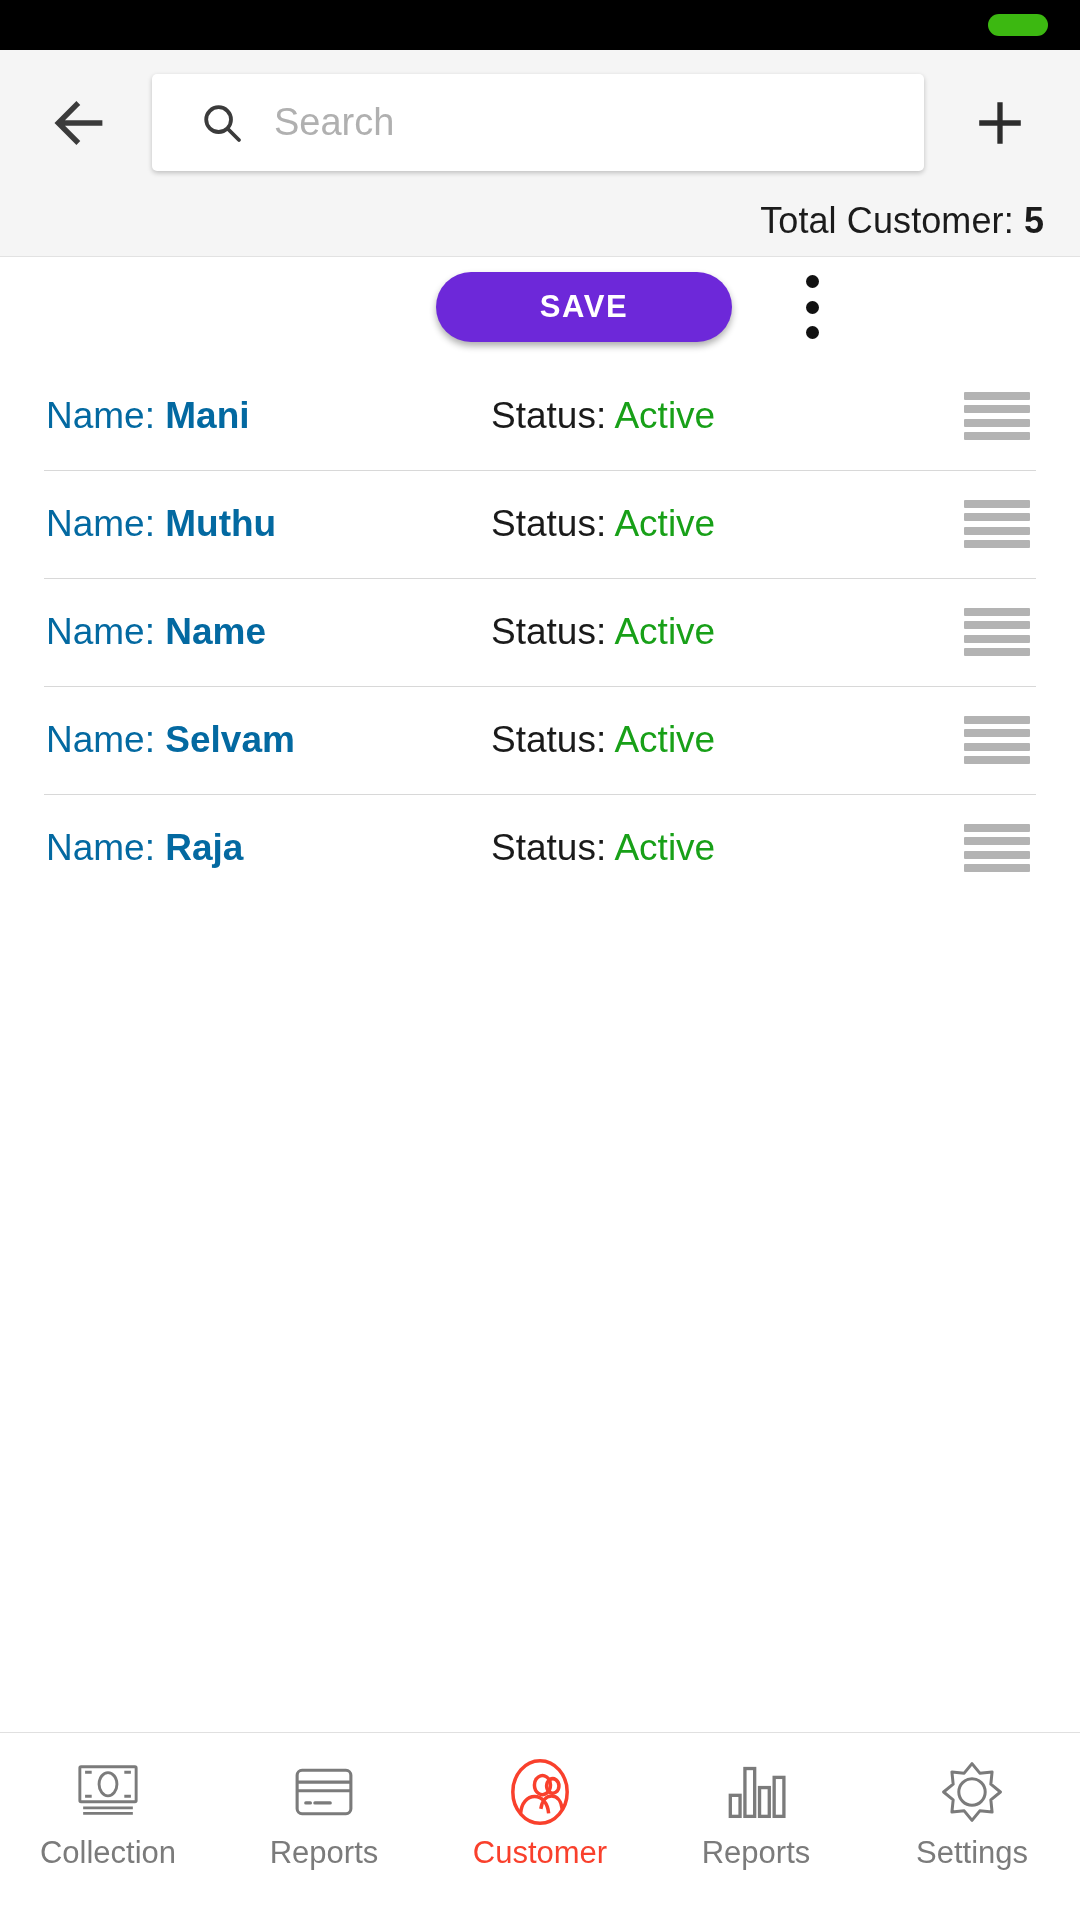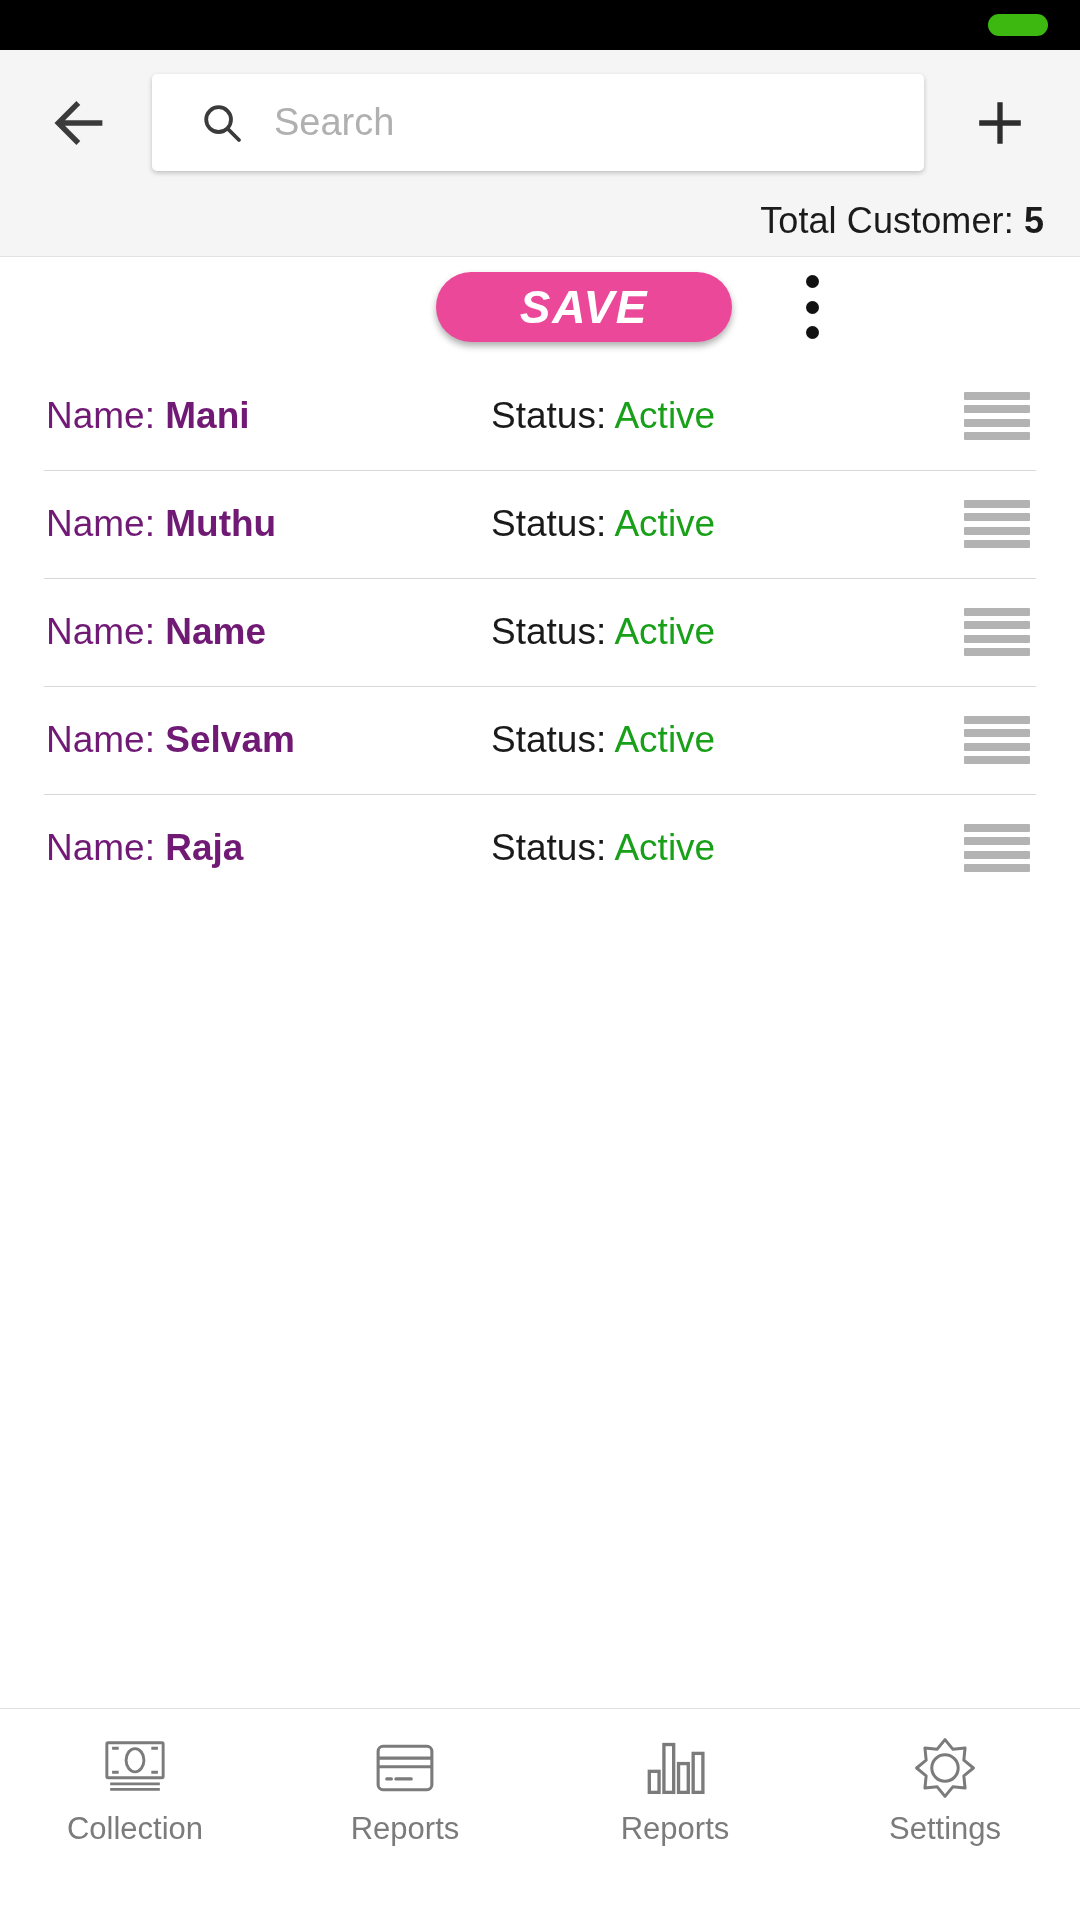--- a/index.html
+++ b/index.html
@@ -58,61 +58,60 @@
   .total-line b { font-weight:bold; }
 
   
   .save-bar {
     flex:0 0 auto; height:105px; background:#fff;
     display:flex; align-items:center; position:relative;
   }
   .save-btn {
     position:absolute; left:436px; top:15px;
     width:296px; height:70px; border:none;
-    background:#ec4899; color:#ffffff;
+    background:#6d28d9; color:#ffffff;
     border-radius:36px;
     font-family:"Liberation Sans", sans-serif;
-    font-size:46px; font-weight:bold; letter-spacing:1.6px;
+    font-size:31px; font-weight:bold; letter-spacing:1.6px;
     box-shadow:0 4px 7px rgba(0,0,0,0.32);
     cursor:pointer;
-    font-style:italic;
   }
   .kebab {
     position:absolute; left:786px; top:14px;
     width:52px; height:72px;
     display:flex; flex-direction:column; align-items:center; justify-content:space-between;
     padding:4px 0;
   }
   .kebab i { display:block; width:13px; height:13px; border-radius:50%; background:#111; }
 
   
   .list { flex:1 1 auto; background:#fff; overflow:hidden; }
   .row {
     position:relative; height:108px;
     display:flex; align-items:center;
     padding:0 44px 0 46px;
   }
   .row + .row::before {
     content:""; position:absolute; left:44px; right:44px; top:0;
     height:1px; background:#d8d8d8;
   }
-  .cell-name { width:445px; flex:0 0 auto; font-size:37px; color:#701a75; white-space:nowrap; }
+  .cell-name { width:445px; flex:0 0 auto; font-size:37px; color:#0369a1; white-space:nowrap; }
   .cell-name b { font-weight:bold; }
   .cell-status { flex:1 1 auto; font-size:37px; color:#1a1a1a; white-space:nowrap; }
   .cell-status .val { color:#18a018; }
   .handle {
     flex:0 0 auto; width:66px; height:56px;
     display:flex; flex-direction:column; justify-content:space-between;
     padding:4px 0; margin-right:6px;
   }
   .handle i { display:block; height:8px; border-radius:1px; background:#b3b3b3; width:100%; }
 
   
   .bottom-nav {
-    flex:0 0 auto; height:212px; background:#ffffff;
+    flex:0 0 auto; height:188px; background:#ffffff;
     border-top:1px solid #e0e0e0;
     display:flex; align-items:flex-start;
   }
   .nav-item {
     flex:1 1 0; height:100%;
     display:flex; flex-direction:column; align-items:center;
     padding-top:22px; cursor:pointer;
   }
   .nav-icon { height:74px; display:flex; align-items:center; justify-content:center; }
   .nav-label { font-size:31px; color:#7b7b7b; margin-top:6px; }
@@ -235,20 +234,32 @@
       <div class="nav-item">
         <div class="nav-icon">
           <svg width="62" height="58" viewBox="0 0 30 26">
             <rect x="2" y="2.5" width="26" height="21" rx="2.4" fill="none" stroke="#7b7b7b" stroke-width="1.5"></rect>
             <path d="M2 8.2 h26 M2 12.4 h26" stroke="#7b7b7b" stroke-width="1.5"></path>
             <path d="M6.2 18.3 h2.2 M10.6 18.3 h7.4" stroke="#7b7b7b" stroke-width="1.6" stroke-linecap="round"></path>
           </svg>
         </div>
         <div class="nav-label">Reports</div>
       </div>
+      <div class="nav-item active">
+        <div class="nav-icon">
+          <svg width="66" height="70" viewBox="0 0 32 34">
+            <ellipse cx="16" cy="17" rx="13.2" ry="15.2" fill="none" stroke="#f9402c" stroke-width="1.7"></ellipse>
+            <path d="M13.3 13.6 a3.9 4.6 0 1 1 0 0.1 Z" fill="none" stroke="#f9402c" stroke-width="1.7"></path>
+            <path d="M6.6 27.4 c0.3-5.1 3.2-8.2 6.8-8.2 c3.6 0 6.4 3.1 6.8 8.2" fill="none" stroke="#f9402c" stroke-width="1.7"></path>
+            <path d="M19.2 14 a3 3.5 0 1 1 0 0.1 Z" fill="none" stroke="#f9402c" stroke-width="1.7"></path>
+            <path d="M16.4 25.2 c0.6-4 2.6-6.2 5.2-6.2 c2.7 0 4.7 2.3 5.2 6.4" fill="none" stroke="#f9402c" stroke-width="1.7"></path>
+          </svg>
+        </div>
+        <div class="nav-label">Customer</div>
+      </div>
       <div class="nav-item">
         <div class="nav-icon">
           <svg width="62" height="62" viewBox="0 0 28 28">
             <rect x="2.4" y="15.5" width="4.4" height="9.5" fill="none" stroke="#7b7b7b" stroke-width="1.5"></rect>
             <rect x="9" y="3.4" width="4.4" height="21.6" fill="none" stroke="#7b7b7b" stroke-width="1.5"></rect>
             <rect x="15.6" y="12" width="4.4" height="13" fill="none" stroke="#7b7b7b" stroke-width="1.5"></rect>
             <rect x="22.2" y="7.4" width="4.4" height="17.6" fill="none" stroke="#7b7b7b" stroke-width="1.5"></rect>
           </svg>
         </div>
         <div class="nav-label">Reports</div>

